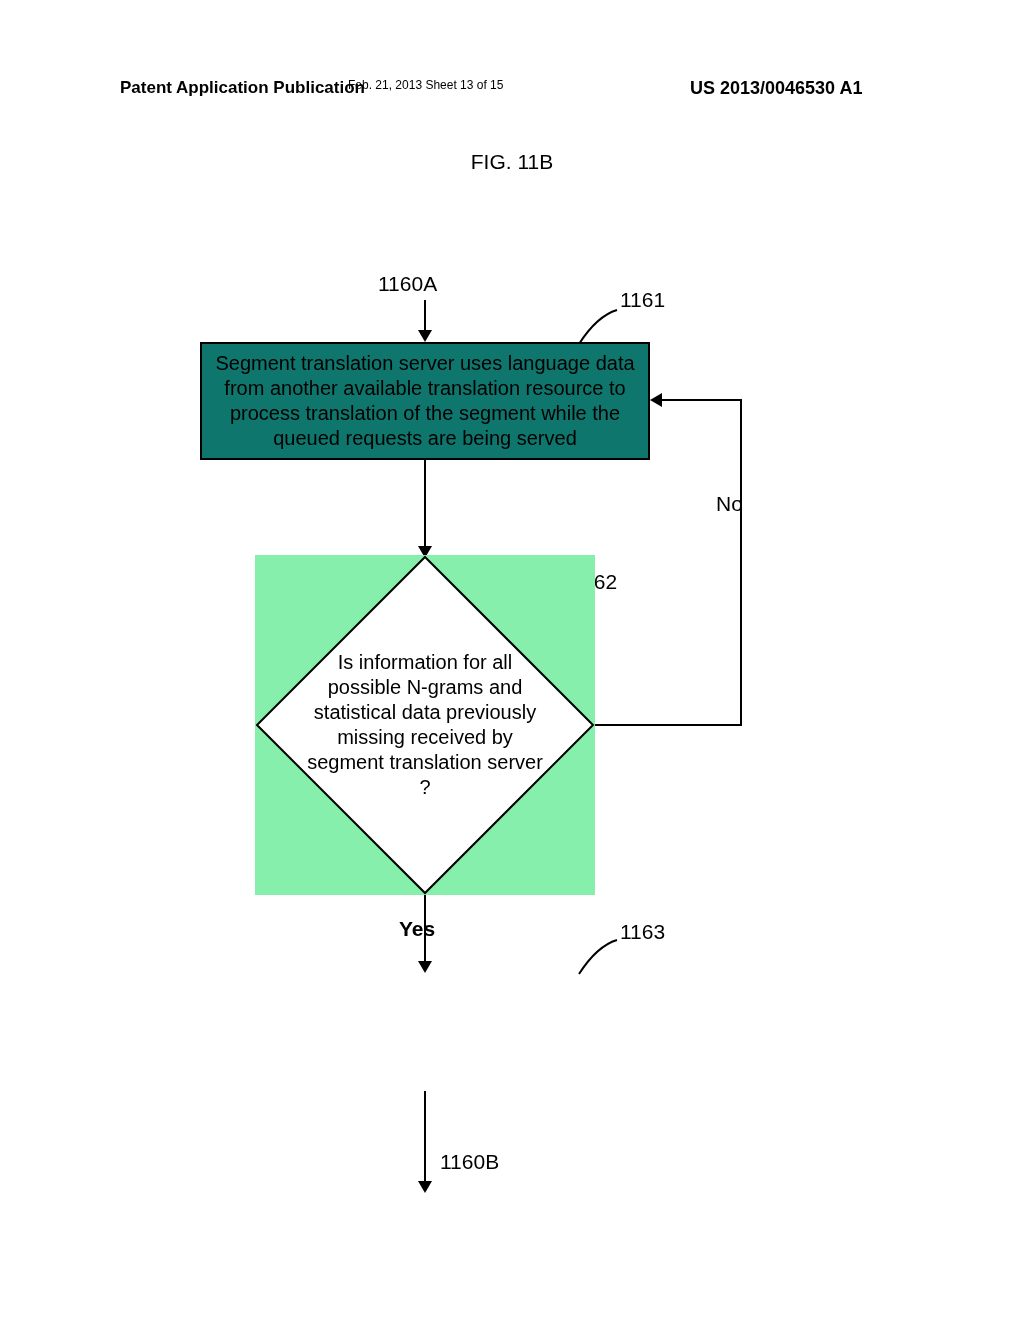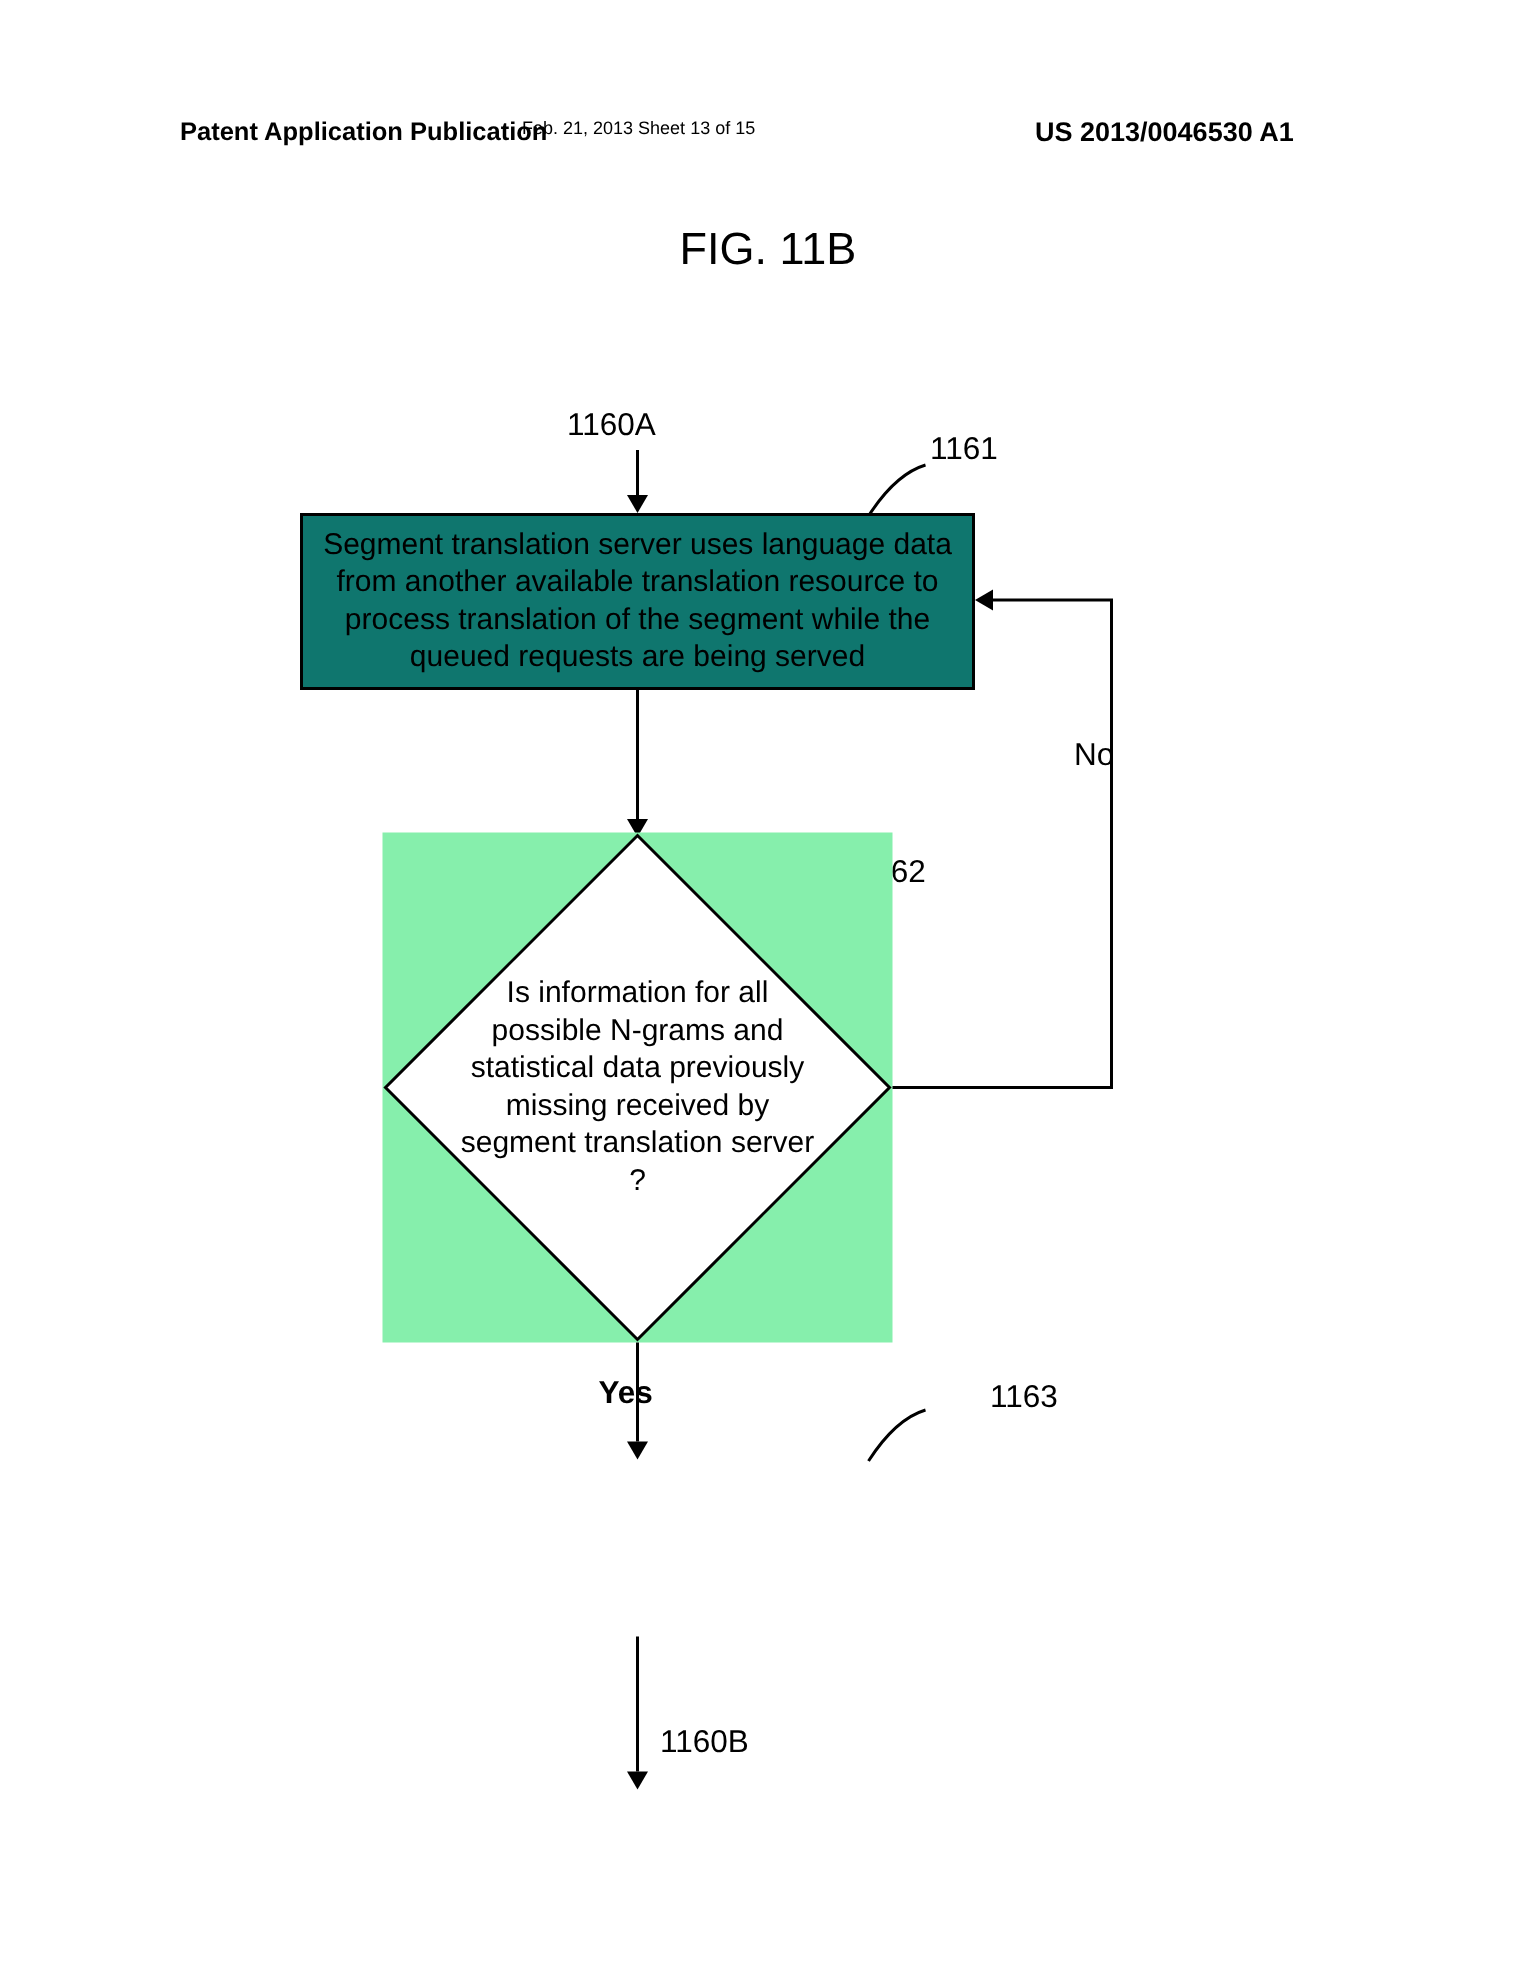--- a/index.html
+++ b/index.html
@@ -39,21 +39,21 @@
     left: 690px;
     font-size: 18px;
     font-weight: bold;
   }
   .fig-title {
     position: absolute;
     top: 150px;
     left: 0;
     width: 1024px;
     text-align: center;
-    font-size: 30px;
+    font-size: 21px;
   }
   
   .box {
     position: absolute;
     border: 2px solid #000;
     background: #0f766e;
     display: flex;
     align-items: center;
     justify-content: center;
     text-align: center;
@@ -166,21 +166,21 @@
 
   <div class="hline" style="left:595px; top:724px; width:147px;"></div>
 
   <div class="vline" style="left:740px; top:400px; height:326px;"></div>
 
   <div class="hline" style="left:662px; top:399px; width:80px;"></div>
   <div class="ah-left" style="left:650px; top:393px;"></div>
 
   <div class="lbl" style="left:399px; top:917px;font-weight:bold;">Yes</div>
 
-  <div class="lbl" style="left:620px; top:920px;margin-left:40px;">1163</div>
+  <div class="lbl" style="left:620px; top:920px;">1163</div>
   <svg class="svg-abs" style="left:575px; top:938px;" width="50" height="40">
     <path d="M42 2 Q22 8 4 36" stroke="#000" stroke-width="2" fill="none"></path>
   </svg>
 
   <div class="vline" style="left:424px; top:895px; height:66px;"></div>
   <div class="ah-down" style="left:418px; top:961px;"></div>
 
 
   <div class="vline" style="left:424px; top:1091px; height:90px;"></div>
   <div class="ah-down" style="left:418px; top:1181px;"></div>

